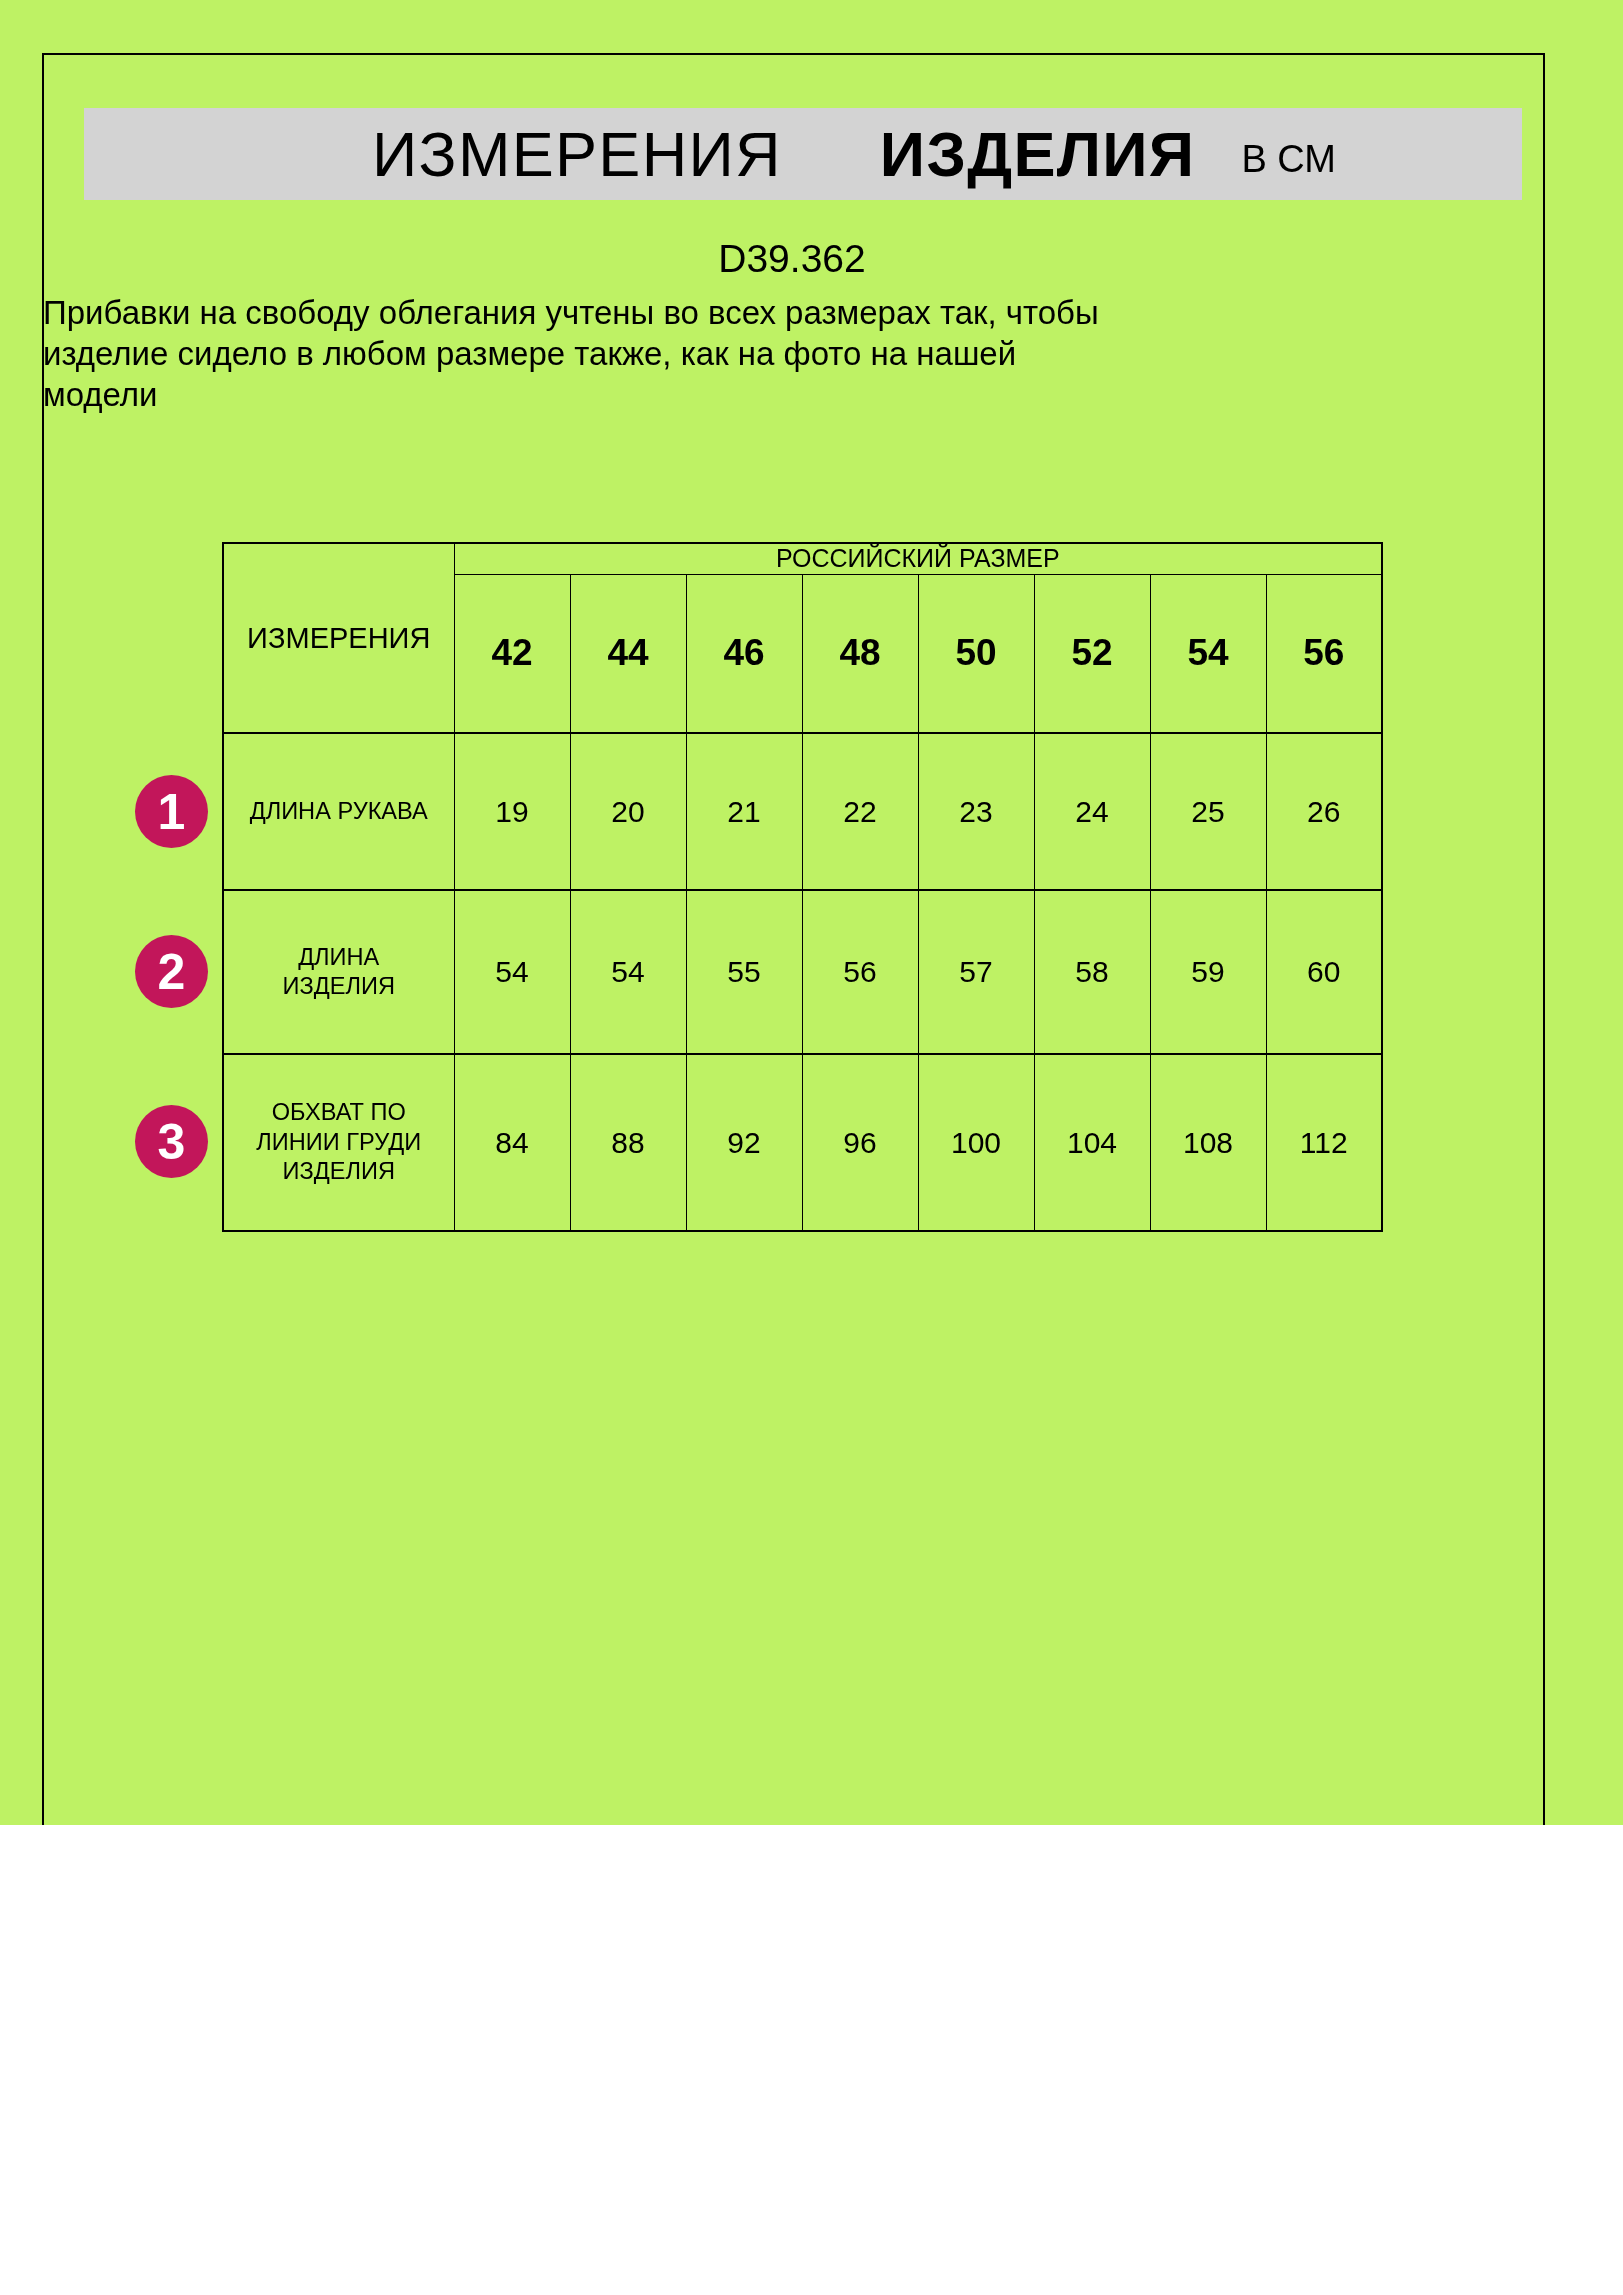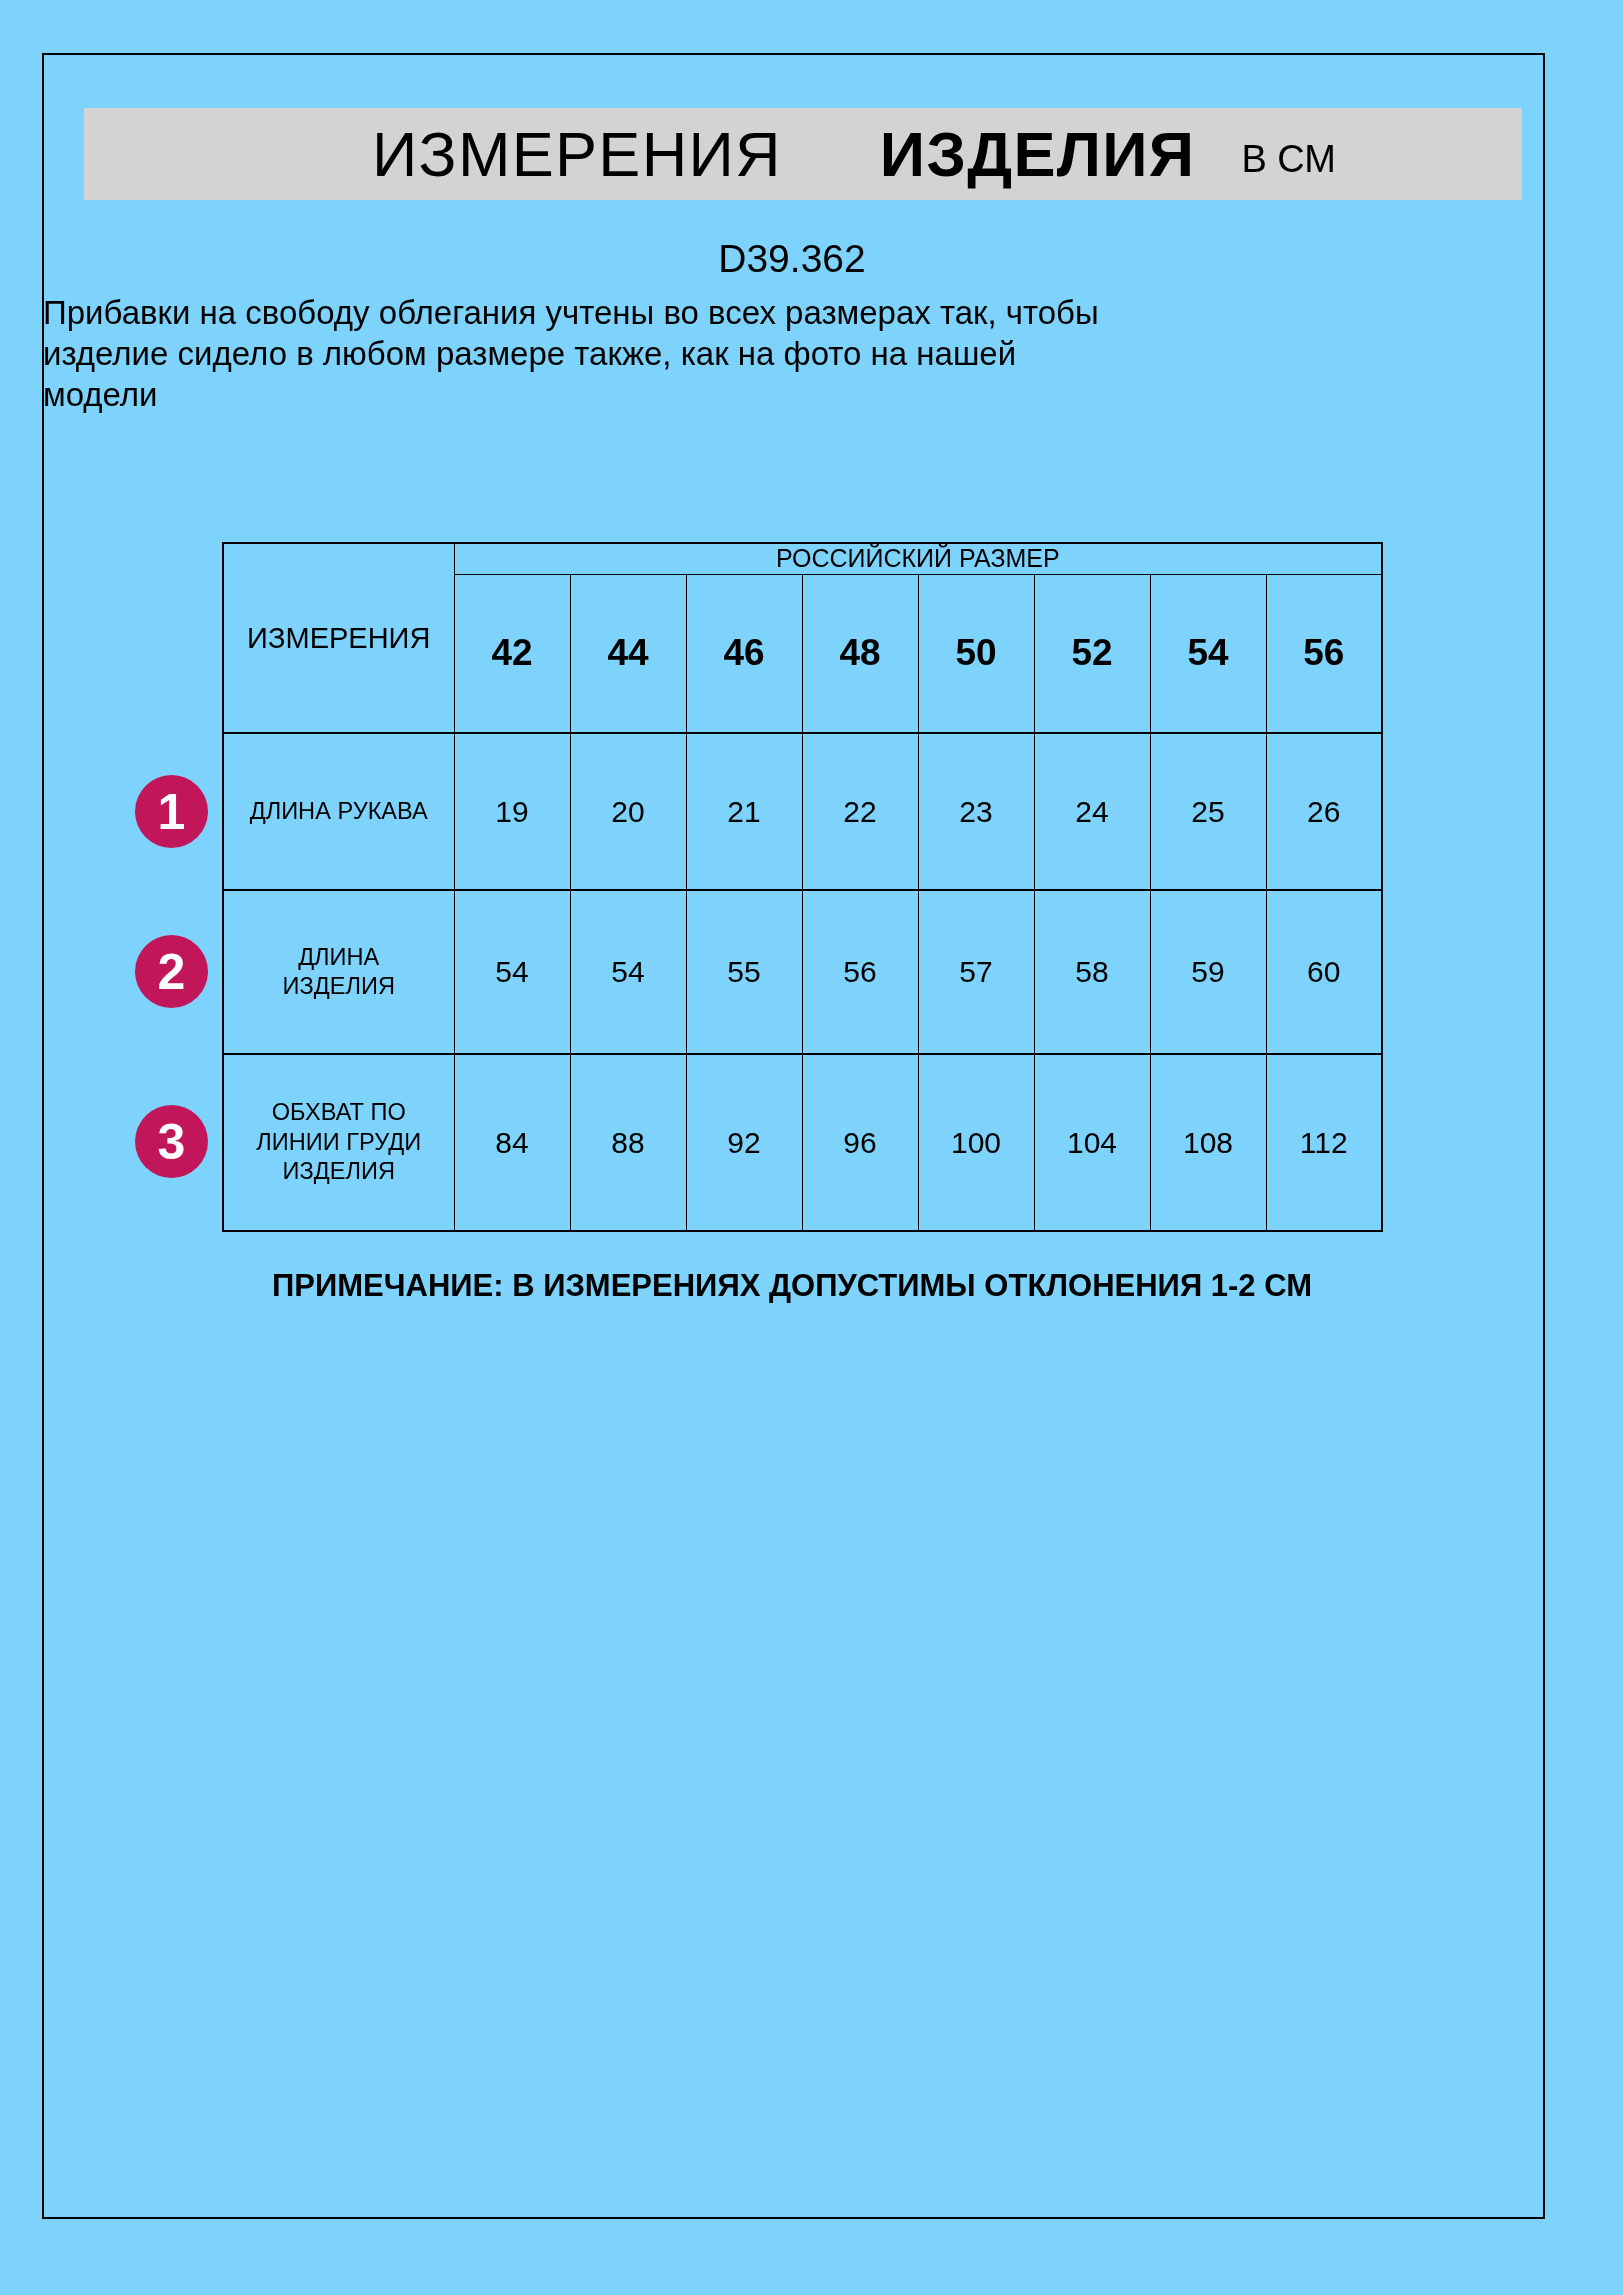--- a/index.html
+++ b/index.html
@@ -3,22 +3,22 @@
 <meta charset="utf-8">
 <style>
   html, body {
     margin: 0;
     padding: 0;
     background: #ffffff;
   }
   .page {
     position: relative;
     width: 1623px;
-    height: 2295px;
-    background: #7dd3fc;
+    height: 1825px;
+    background: #bef264;
     font-family: "Liberation Sans", sans-serif;
     color: #000000;
     overflow: hidden;
   }
   .border-frame {
     position: absolute;
     left: 42px;
     top: 53px;
     width: 1499px;
     height: 2162px;
@@ -230,16 +230,15 @@
   <div class="badge badge-1">
     <span>1</span>
   </div>
   <div class="badge badge-2">
     <span>2</span>
   </div>
   <div class="badge badge-3">
     <span>3</span>
   </div>
 
-  <div class="note">ПРИМЕЧАНИЕ: В ИЗМЕРЕНИЯХ ДОПУСТИМЫ ОТКЛОНЕНИЯ 1-2 СМ</div>
 
 </div>
 
 
 </body></html>

